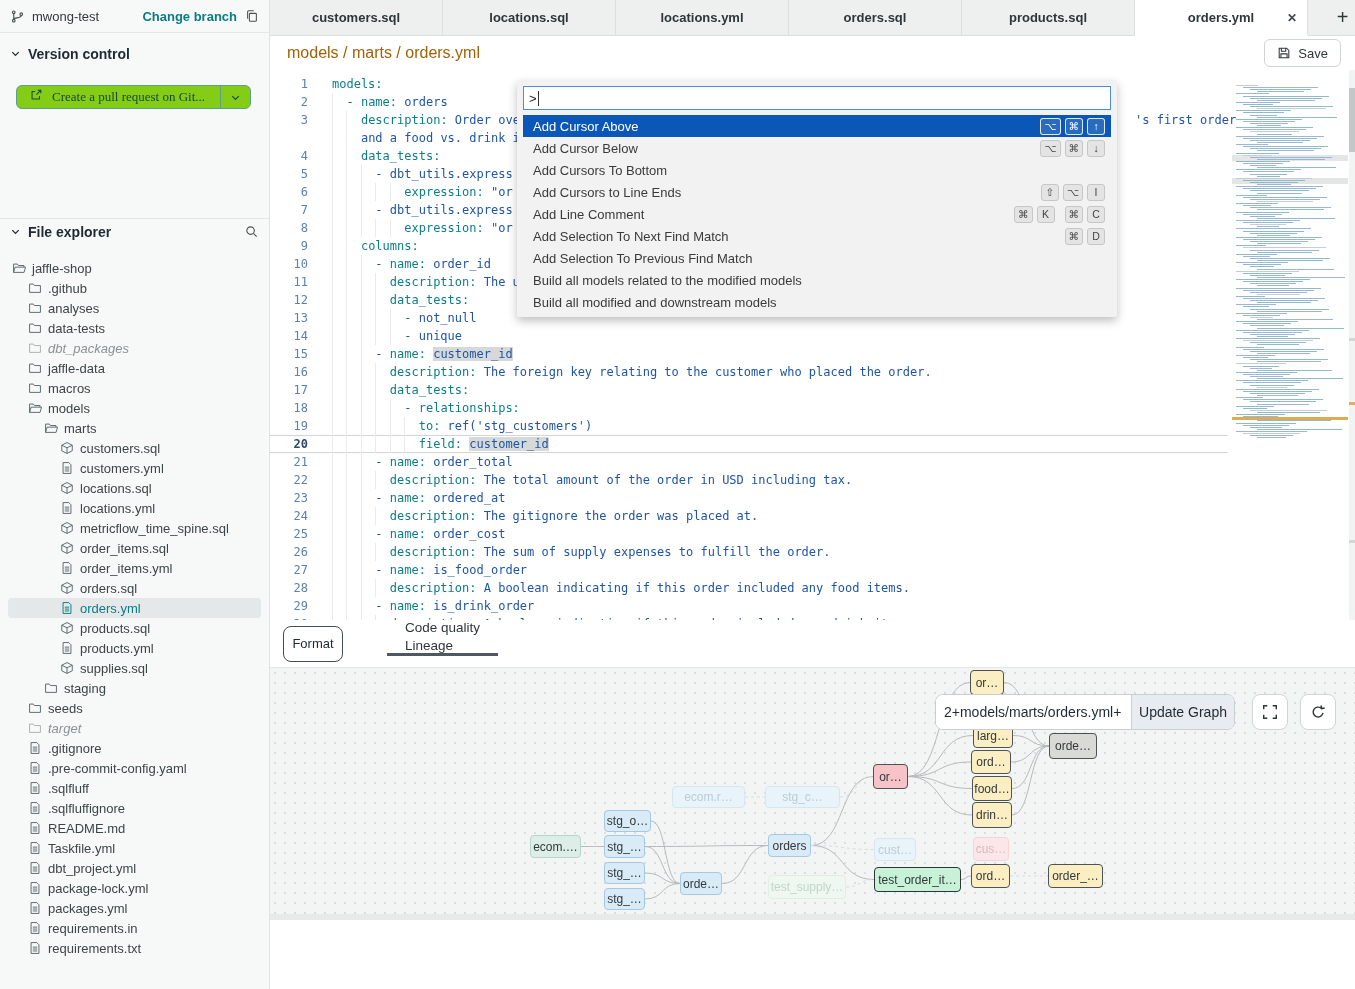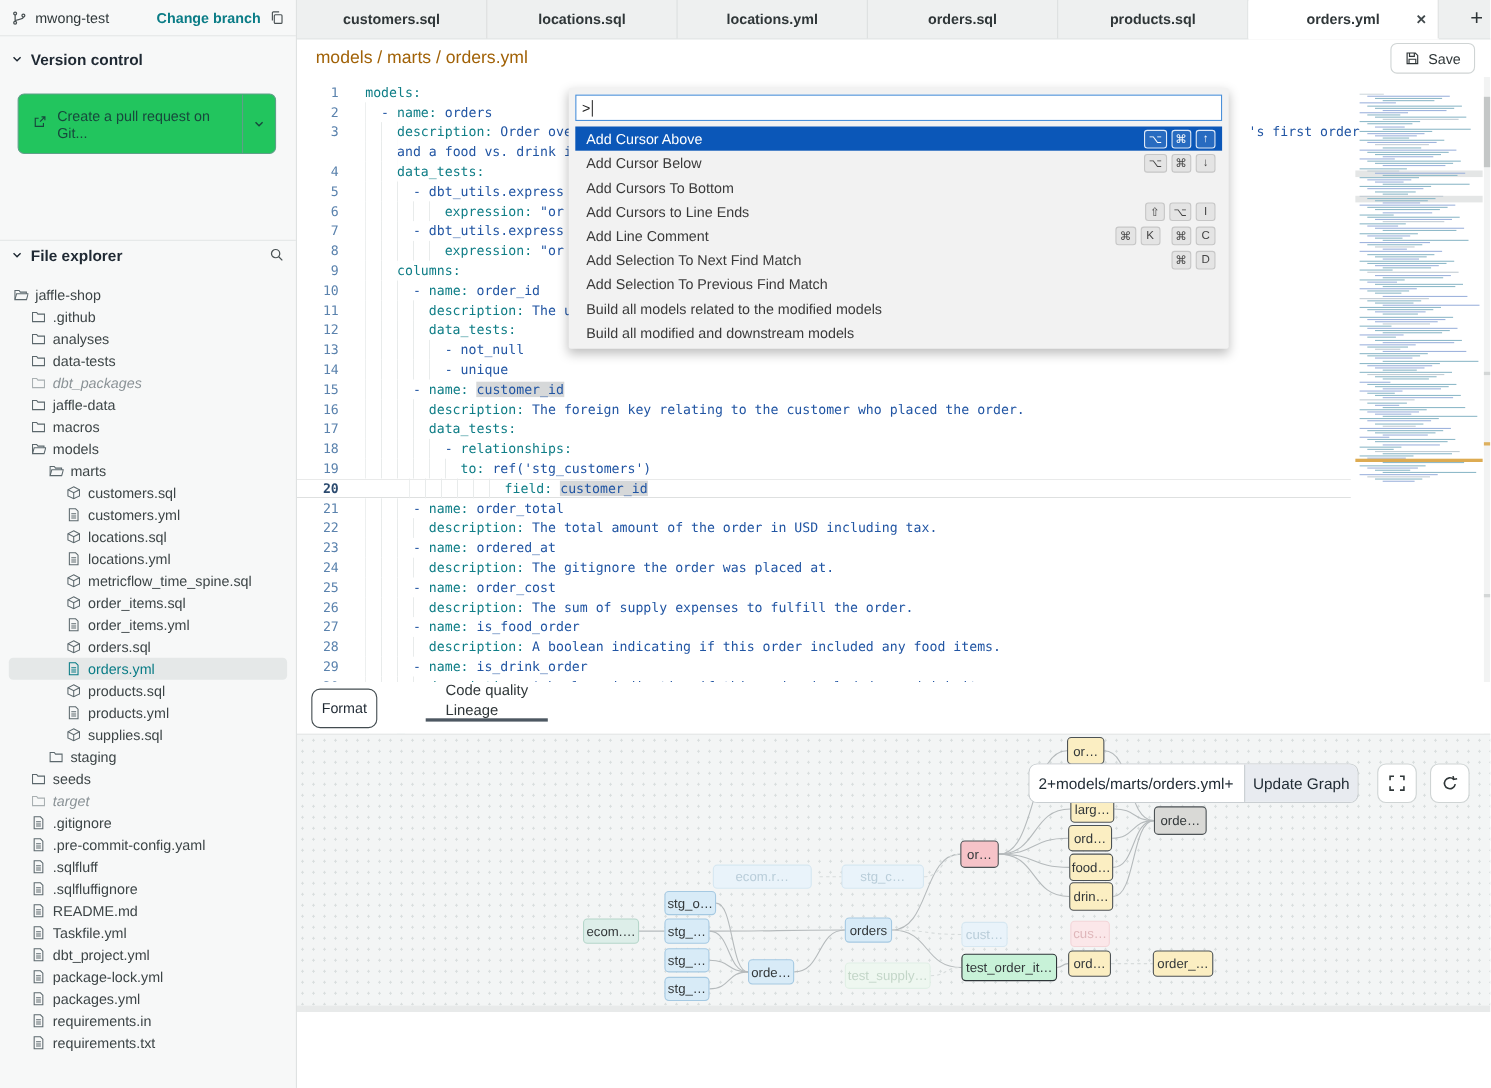--- a/index.html
+++ b/index.html
@@ -8,21 +8,21 @@
 
   
   #sidebar { position:absolute; left:0; top:0; width:270px; height:989px; background:#f7f8f8; border-right:1px solid #dfe2e2; }
   .branch-row { position:absolute; left:0; top:0; width:100%; height:33px; display:flex; align-items:center; padding:0 10px; border-bottom:1px solid #e4e7e7; }
   .branch-row .icon { color:#4a5254; display:flex; margin-right:7px; }
   .branch-name { font-size:13px; color:#30383a; flex:0 0 auto; }
   .change-branch { margin-left:auto; font-size:13px; font-weight:600; color:#0a7c86; cursor:pointer; }
   .copy-btn { margin-left:8px; color:#4a5254; display:flex; cursor:pointer; }
   .section-header { display:flex; align-items:center; gap:7px; font-size:14px; font-weight:700; color:#1f2933; padding:0 10px; }
   #vc-header { position:absolute; top:46px; left:0; width:100%; }
-  .pr-button { position:absolute; left:16px; top:85px; width:235px; height:55px; background:#22c55e; border:1px solid #5fa088; border-radius:6px; display:flex; align-items:stretch; cursor:pointer; }
+  .pr-button { position:absolute; left:16px; top:85px; width:235px; height:24px; background:#84cc16; border:1px solid #5fa088; border-radius:6px; display:flex; align-items:stretch; cursor:pointer;font-family:Liberation Serif, serif; }
   .pr-main { flex:1; display:flex; align-items:center; gap:9px; padding:0 12px; color:#17483c; font-size:13px; }
   .pr-caret { width:30px; display:flex; align-items:center; justify-content:center; border-left:1px solid #5fa088; color:#17483c; }
   #fe-divider { position:absolute; left:0; top:218px; width:100%; border-top:1px solid #e4e7e7; }
   #fe-header { position:absolute; top:224px; left:0; width:250px; }
   .fe-search { position:absolute; right:10px; top:224px; color:#4a5254; cursor:pointer; }
   #file-tree { position:absolute; left:0; top:258px; width:100%; }
   .tree-row { height:20px; display:flex; align-items:center; gap:6px; font-size:13px; color:#3d4547; margin:0 8px; padding-right:4px; border-radius:4px; cursor:pointer; white-space:nowrap; overflow:hidden; }
   .tree-row .ticon { display:flex; color:#5c686d; flex:0 0 auto; }
   .tree-row.selected { background:#e5e8e8; color:#0a7c86; }
   .tree-row.selected .ticon { color:#0a7c86; }
@@ -44,21 +44,21 @@
   #crumb { font-size:16px; color:#a16207; }
   .save-btn { margin-left:auto; height:28px; padding:0 12px; display:flex; align-items:center; gap:7px; background:#fff; border:1px solid #cfd4d4; border-radius:6px; font-size:13px; color:#2f3638; cursor:pointer; }
   .save-btn .icon { display:flex; color:#2f3638; }
 
   
   #editor { position:absolute; left:0; top:70px; width:1085px; height:620px; background:#fff; overflow:hidden; }
   #code { position:absolute; left:0; top:5px; width:958px; font-family:"DejaVu Sans Mono", monospace; font-size:12px; line-height:18px; }
   .cl { height:18px; display:flex; white-space:pre; }
   .cl .ln { width:38px; text-align:right; color:#5a82ad; flex:0 0 auto; user-select:none; }
   .cl .lc { margin-left:24px; white-space:pre; }
-  .cl.current { box-shadow:inset 0 1px 0 #d4d6d6, inset 0 -1px 0 #d4d6d6;gap:40px; }
+  .cl.current { box-shadow:inset 0 1px 0 #d4d6d6, inset 0 -1px 0 #d4d6d6; }
   .cl.current .ln { color:#2b4a6f; font-weight:bold; }
   .k { color:#0e7d86; }
   .v { color:#2155a3; }
   .hl { color:#2155a3; background:#d6d8d9; }
   .ind { display:inline-block; height:18px; vertical-align:top; white-space:pre;
          background-image:repeating-linear-gradient(to right,#e8ebeb 0 1px,transparent 1px 14.45px); }
   #line3-frag { position:absolute; left:865px; top:41px; font-family:"DejaVu Sans Mono", monospace; font-size:12px; line-height:18px; color:#2155a3; white-space:pre; }
 
   
   #minimap { position:absolute; left:962px; top:15px; width:116px; height:362px; overflow:hidden; }
@@ -848,21 +848,21 @@
           <path d="M742 120.5 C762.35 120.5, 758.65 78, 779 78" fill="none" stroke="#b5babc" stroke-width="1"></path>
           <path d="M742 147 C762.35 147, 758.65 78, 779 78" fill="none" stroke="#b5babc" stroke-width="1"></path>
           <path d="M691 211.5 C696.5 211.5, 695.5 208, 701 208" fill="none" stroke="#b5babc" stroke-width="1"></path>
           <path d="M475 129 C486 129, 484 129, 495 129" fill="none" stroke="#d7dcdc" stroke-width="1" stroke-dasharray="3,3"></path>
           <path d="M570 129 C588.15 129, 584.85 108.5, 603 108.5" fill="none" stroke="#d7dcdc" stroke-width="1" stroke-dasharray="3,3"></path>
           <path d="M541 177.5 C575.65 177.5, 569.35 181.5, 604 181.5" fill="none" stroke="#d7dcdc" stroke-width="1" stroke-dasharray="3,3"></path>
           <path d="M576 219 C591.4 219, 588.6 211.5, 604 211.5" fill="none" stroke="#d7dcdc" stroke-width="1" stroke-dasharray="3,3"></path>
           <path d="M740 208 C760.9 208, 757.1 208, 778 208" fill="none" stroke="#d7dcdc" stroke-width="1" stroke-dasharray="3,3"></path>
         </svg>
       <div id="nodes">
-          <div class="node n-fblue" style="left: 378px; top: 118px; width: 90px; height: 22px;">ecom.r…</div>
+          <div class="node n-fblue" style="left: 402px; top: 118px; width: 73px; height: 22px;">ecom.r…</div>
           <div class="node n-fblue" style="left: 495px; top: 118px; width: 75px; height: 22px;">stg_c…</div>
           <div class="node n-blue" style="left: 334px; top: 142px; width: 47px; height: 22px;">stg_o…</div>
           <div class="node n-teal" style="left: 260px; top: 167px; width: 51px; height: 23px;">ecom.…</div>
           <div class="node n-blue" style="left: 334px; top: 167px; width: 41px; height: 23px;">stg_…</div>
           <div class="node n-blue" style="left: 334px; top: 194px; width: 41px; height: 22px;">stg_…</div>
           <div class="node n-blue" style="left: 334px; top: 220px; width: 41px; height: 22px;">stg_…</div>
           <div class="node n-blue" style="left: 410px; top: 204px; width: 42px; height: 23px;">orde…</div>
           <div class="node n-blue" style="left: 498px; top: 166px; width: 43px; height: 23px;">orders</div>
           <div class="node n-fgreen" style="left: 498px; top: 207px; width: 78px; height: 24px;">test_supply…</div>
           <div class="node n-pink" style="left: 603px; top: 96px; width: 35px; height: 25px;">or…</div>

